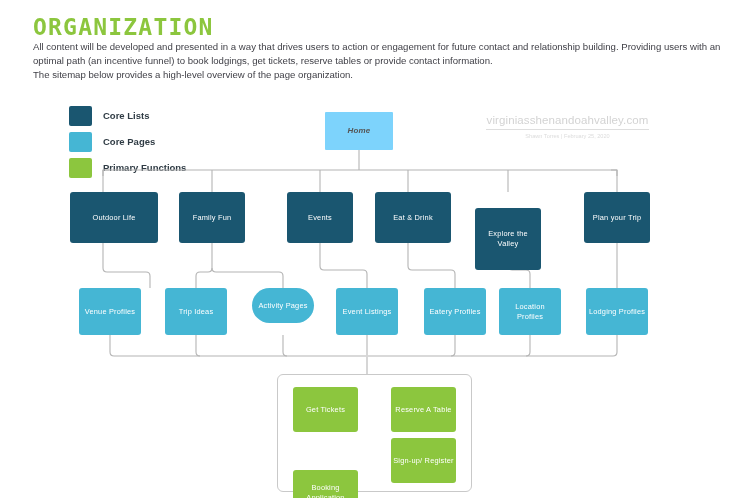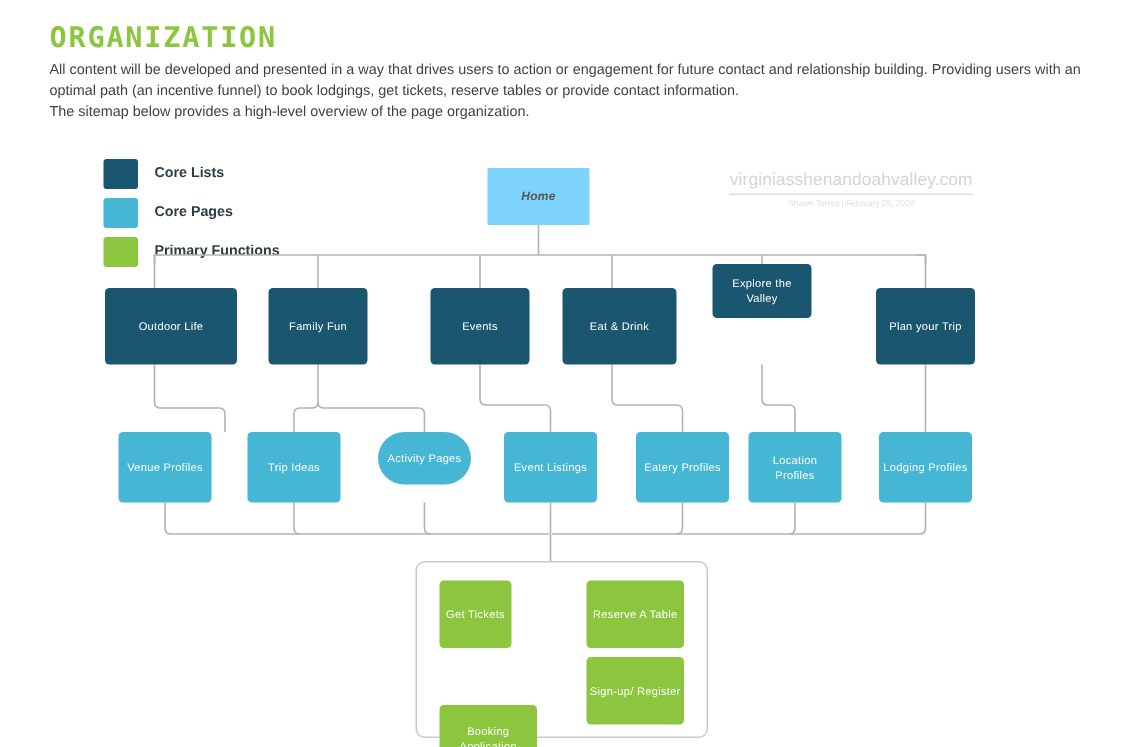--- a/index.html
+++ b/index.html
@@ -16,21 +16,21 @@
     color: #3a3a3a;
   }
 
   
   #page-title {
     position: absolute;
     left: 33px;
     top: 14px;
     font-family: "DejaVu Sans Mono", monospace;
     font-weight: bold;
-    font-size: 19px;
+    font-size: 23px;
     letter-spacing: 1.2px;
     color: #8cc63e;
     white-space: nowrap;
   }
   #intro-paragraph {
     position: absolute;
     left: 33px;
     top: 40px;
     width: 690px;
     font-size: 9.6px;
@@ -222,31 +222,31 @@
       <path d="M367,352 L367,374"></path>
     </g>
   </svg>
 
   <div class="node home" style="left:325px; top:112px; width:68px; height:38px;">Home</div>
 
   <div class="node core-list" style="left:70px; top:192px; width:88px; height:51px;">Outdoor Life</div>
   <div class="node core-list" style="left:179px; top:192px; width:66px; height:51px;">Family Fun</div>
   <div class="node core-list" style="left:287px; top:192px; width:66px; height:51px;">Events</div>
   <div class="node core-list" style="left:375px; top:192px; width:76px; height:51px;">Eat &amp; Drink</div>
-  <div class="node core-list" style="left:475px; top:176px; width:66px; height:36px;">Explore the Valley</div>
+  <div class="node core-list" style="left:475px; top:208px; width:66px; height:62px;">Explore the Valley</div>
   <div class="node core-list" style="left:584px; top:192px; width:66px; height:51px;">Plan your Trip</div>
 
   <div class="node core-page" style="left:79px; top:288px; width:62px; height:47px;">Venue Profiles</div>
   <div class="node core-page" style="left:165px; top:288px; width:62px; height:47px;">Trip Ideas</div>
   <div class="node core-page" style="left:252px; top:288px; width:62px; height:35px;border-radius:23px;">Activity Pages</div>
   <div class="node core-page" style="left:336px; top:288px; width:62px; height:47px;">Event Listings</div>
   <div class="node core-page" style="left:424px; top:288px; width:62px; height:47px;">Eatery Profiles</div>
   <div class="node core-page" style="left:499px; top:288px; width:62px; height:47px;">Location Profiles</div>
   <div class="node core-page" style="left:586px; top:288px; width:62px; height:47px;">Lodging Profiles</div>
 
   <div id="functions-group">
-    <div class="node primary-fn" style="left:15px; top:12px; width:48px; height:45px;">Get Tickets</div>
+    <div class="node primary-fn" style="left:15px; top:12px; width:65px; height:45px;">Get Tickets</div>
     <div class="node primary-fn" style="left:113px; top:12px; width:65px; height:45px;">Reserve A Table</div>
     <div class="node primary-fn" style="left:15px; top:63px; width:65px; height:45px;margin-top:32px;">Booking Application</div>
     <div class="node primary-fn" style="left:113px; top:63px; width:65px; height:45px;">Sign-up/ Register</div>
   </div>
 
 </div>
 
 </body></html>

